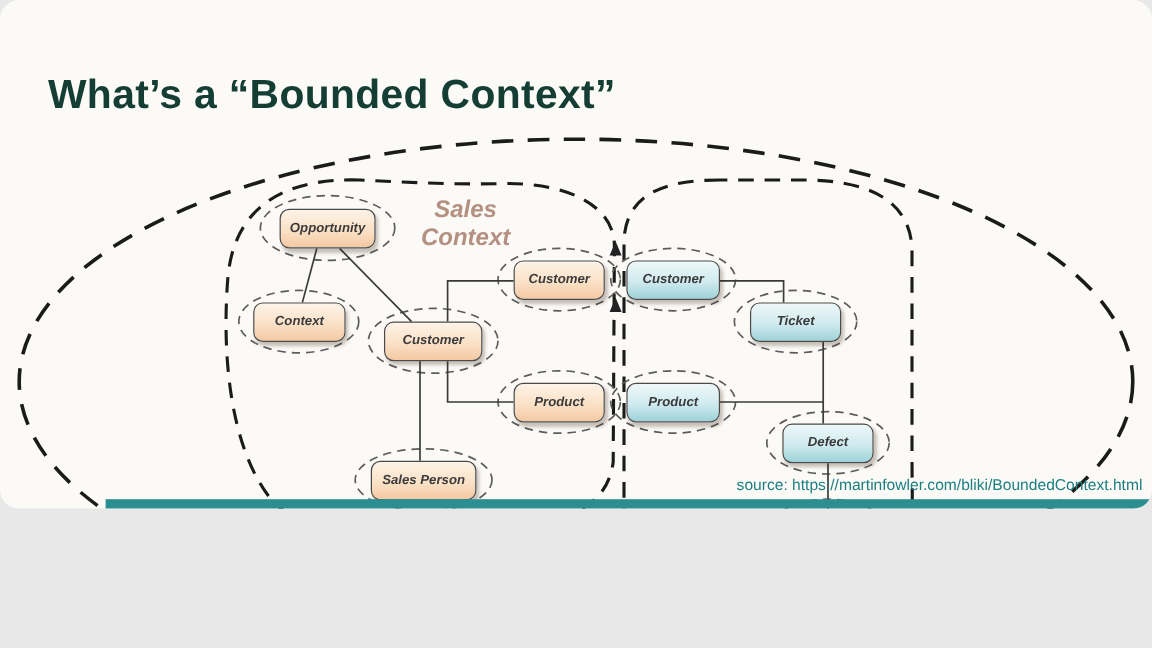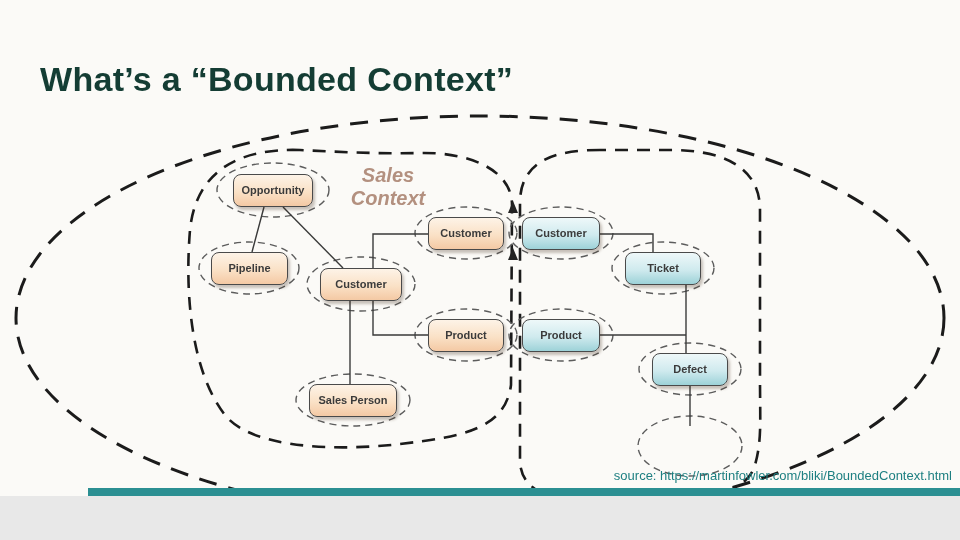--- a/index.html
+++ b/index.html
@@ -1,32 +1,33 @@
 <!DOCTYPE html>
 <html style="--background: #fbfaf7; --title-text: #143d34; --sales-label: #b3907f; --support-label: #8fb3b1; --sales-box-top: #fdf3e7; --sales-box-bottom: #f4c9a4; --support-box-top: #eef8f9; --support-box-bottom: #9dd2d8; --box-border: #4a4a4a; --connector-line: #3a3a3a; --boundary-line: #1b1b1b; --footer-bar: #2b8f92; --source-text: #1d7f81;"><head>
 <meta charset="utf-8">
 <style>
   html,body{margin:0;padding:0;background:#e8e8e8;}
   .slide{
-    position:relative;width:960px;height:496px;margin:0 auto;overflow:hidden;
+    position:relative;width:960px;height:424px;margin:0 auto;overflow:hidden;
     background:var(--background,#fbfaf7);
     font-family:"Liberation Sans",sans-serif;
+    border-radius:16px;
   }
   .title{
     position:absolute;left:40px;top:60px;
     font-size:34px;font-weight:bold;letter-spacing:.3px;
     color:var(--title-text,#143d34);
   }
   .diagram-svg{position:absolute;left:0;top:0;}
   .entity{
     position:absolute;display:flex;align-items:center;justify-content:center;
     text-align:center;font-size:11px;font-weight:bold;color:#3b3b3b;line-height:1.15;
     border:1.5px solid var(--box-border,#4a4a4a);border-radius:8px;
     box-shadow:2px 3px 3px rgba(60,40,20,.28);
-    padding:1px 2px;box-sizing:border-box;
+    padding:1px 2px;box-sizing:border-box;font-style:italic;
   }
   .entity.sales{
     background:linear-gradient(180deg,var(--sales-box-top,#fdf3e7) 0%,#fae1c6 55%,var(--sales-box-bottom,#f4c9a4) 100%);
   }
   .entity.support{
     background:linear-gradient(180deg,var(--support-box-top,#eef8f9) 0%,#cfeaee 55%,var(--support-box-bottom,#9dd2d8) 100%);
   }
   .context-label{
     position:absolute;font-size:20px;font-weight:bold;font-style:italic;text-align:center;
   }
@@ -90,21 +91,21 @@
       <polygon points="508,213 518,213 513,201"></polygon>
       <polygon points="508,260 518,260 513,248"></polygon>
     </g>
   </svg>
 
   <div class="title">What’s a “Bounded Context”</div>
 
   <div class="context-label sales" style="left:330px;top:164px;width:116px;">Sales Context</div>
 
   <div class="entity sales" style="left:233px;top:174px;width:80px;height:33px;">Opportunity</div>
-  <div class="entity sales" style="left:211px;top:252px;width:77px;height:33px;">Pipeline</div>
+  <div class="entity sales" style="left:211px;top:252px;width:77px;height:33px;">Context</div>
   <div class="entity sales" style="left:320px;top:268px;width:82px;height:33px;">Customer</div>
   <div class="entity sales" style="left:309px;top:384px;width:88px;height:33px;">Sales Person</div>
   <div class="entity sales" style="left:428px;top:217px;width:76px;height:33px;">Customer</div>
   <div class="entity sales" style="left:428px;top:319px;width:76px;height:33px;">Product</div>
   <div class="entity support" style="left:522px;top:217px;width:78px;height:33px;">Customer</div>
   <div class="entity support" style="left:522px;top:319px;width:78px;height:33px;">Product</div>
   <div class="entity support" style="left:625px;top:252px;width:76px;height:33px;">Ticket</div>
   <div class="entity support" style="left:652px;top:353px;width:76px;height:33px;">Defect</div>
 
   <div class="source">source: https://martinfowler.com/bliki/BoundedContext.html</div>

